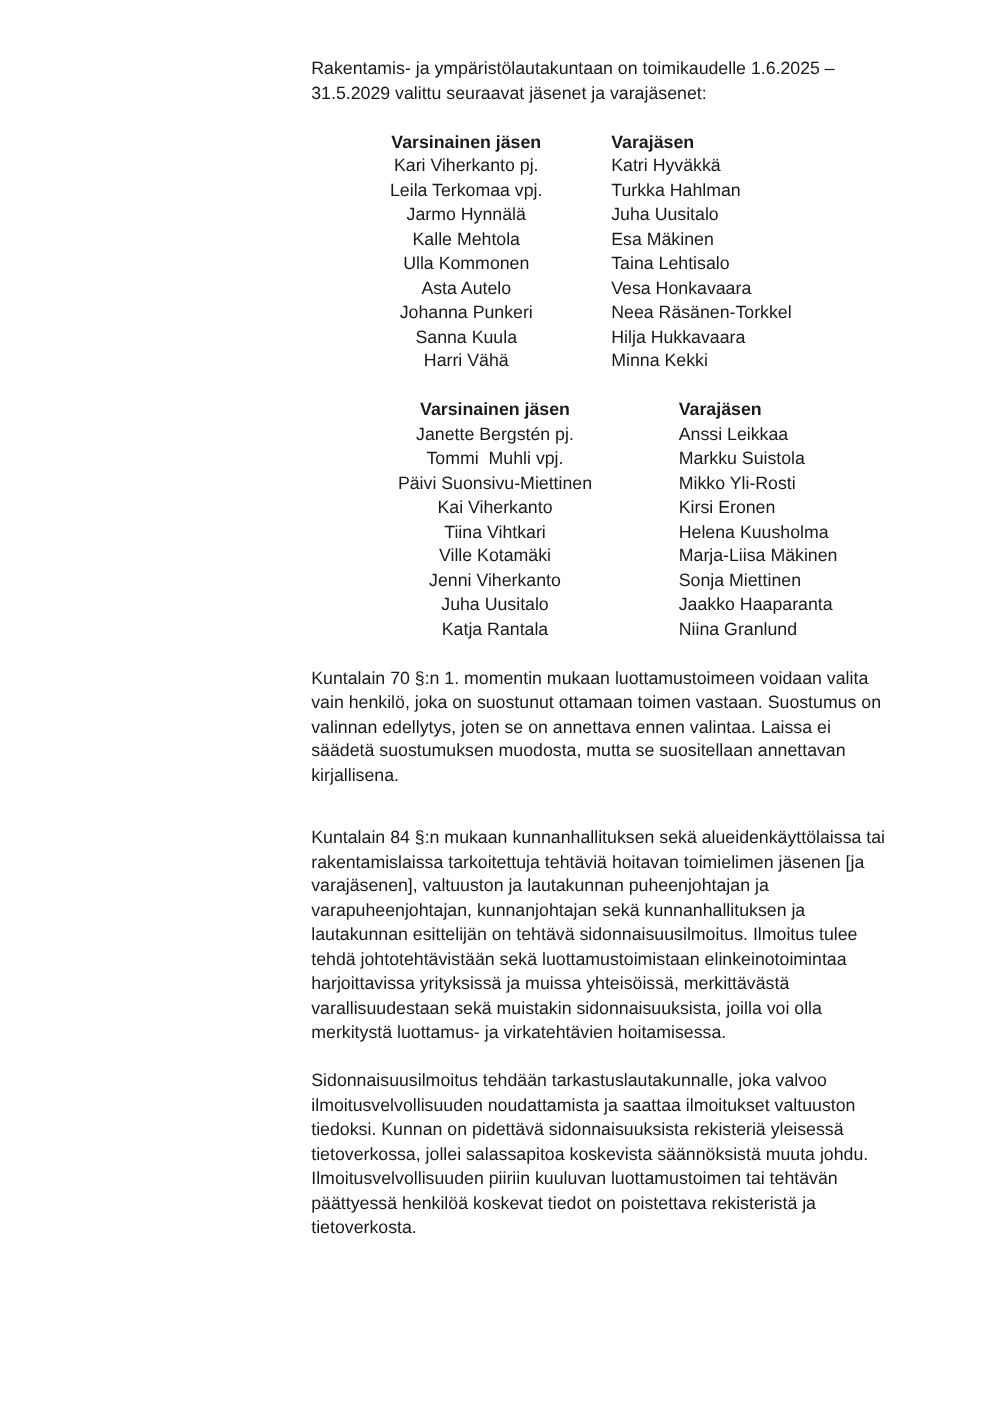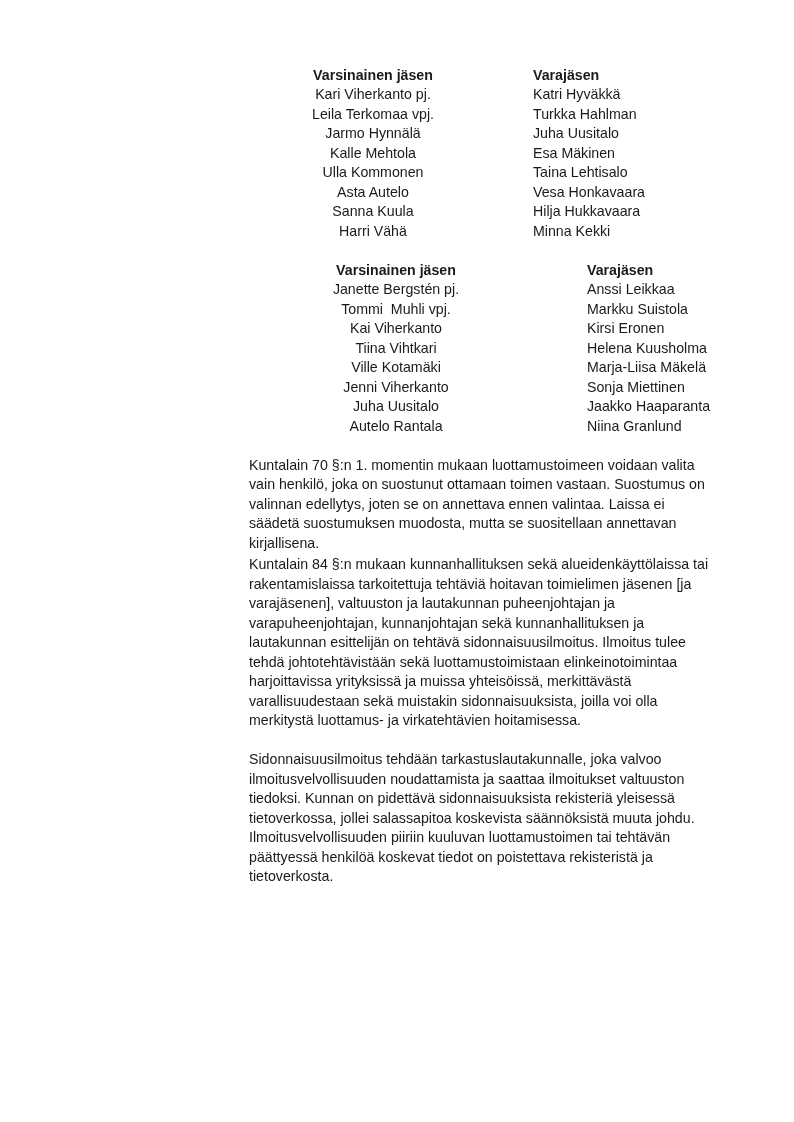--- a/index.html
+++ b/index.html
@@ -31,40 +31,41 @@
     .table {
       position: relative;
       margin: 0;
     }
     .row {
       display: flex;
       height: 19.5px;
       white-space: nowrap;
     }
     .col-a { display: block; text-align: center; }
-    .col-b { display: block; margin-left: 44px; }
+    .col-b { display: block; }
     .head { font-weight: bold; }
 
     
     #t1 { margin-top: 19.5px; }
     #t1 .col-a { width: 232px; padding-left: 8px; }
     
     #t2 { margin-top: 19.5px; }
     #t2 .col-a { width: 294px; padding-left: 0px; }
 
     #p2 { margin-top: 19.5px; }
     #p3 { margin-top: 19.5px; }
-    #p4 { margin-top: 2px; }
+    #p4 { margin-top: 30px; }
     #p5 { margin-top: 19.5px; }
   </style>
 </head>
 <body>
 
 <div class="page">
 
+  <p class="para intro1" id="p1">Rakentamis- ja ympäristölautakuntaan on toimikaudelle 1.6.2025 – 31.5.2029 valittu seuraavat jäsenet ja varajäsenet:</p>
 
   <div class="table" id="t1">
     <div class="row head">
       <span class="col-a">Varsinainen jäsen</span>
       <span class="col-b">Varajäsen</span>
     </div>
     <div class="row">
       <span class="col-a">Kari Viherkanto pj.</span>
       <span class="col-b">Katri Hyväkkä</span>
     </div>
@@ -82,20 +83,24 @@
     </div>
     <div class="row">
       <span class="col-a">Ulla Kommonen</span>
       <span class="col-b">Taina Lehtisalo</span>
     </div>
     <div class="row">
       <span class="col-a">Asta Autelo</span>
       <span class="col-b">Vesa Honkavaara</span>
     </div>
     <div class="row">
+      <span class="col-a">Johanna Punkeri</span>
+      <span class="col-b">Neea Räsänen-Torkkel</span>
+    </div>
+    <div class="row">
       <span class="col-a">Sanna Kuula</span>
       <span class="col-b">Hilja Hukkavaara</span>
     </div>
     <div class="row">
       <span class="col-a">Harri Vähä</span>
       <span class="col-b">Minna Kekki</span>
     </div>
   </div>
 
 
@@ -106,41 +111,45 @@
     </div>
     <div class="row">
       <span class="col-a">Janette Bergstén pj.</span>
       <span class="col-b">Anssi Leikkaa</span>
     </div>
     <div class="row">
       <span class="col-a" style="white-space:pre;">Tommi  Muhli vpj.</span>
       <span class="col-b">Markku Suistola</span>
     </div>
     <div class="row">
+      <span class="col-a">Päivi Suonsivu-Miettinen</span>
+      <span class="col-b">Mikko Yli-Rosti</span>
+    </div>
+    <div class="row">
       <span class="col-a">Kai Viherkanto</span>
       <span class="col-b">Kirsi Eronen</span>
     </div>
     <div class="row">
       <span class="col-a">Tiina Vihtkari</span>
       <span class="col-b">Helena Kuusholma</span>
     </div>
     <div class="row">
       <span class="col-a">Ville Kotamäki</span>
-      <span class="col-b">Marja-Liisa Mäkelä</span>
+      <span class="col-b">Marja-Liisa Mäkinen</span>
     </div>
     <div class="row">
       <span class="col-a">Jenni Viherkanto</span>
       <span class="col-b">Sonja Miettinen</span>
     </div>
     <div class="row">
       <span class="col-a">Juha Uusitalo</span>
       <span class="col-b">Jaakko Haaparanta</span>
     </div>
     <div class="row">
-      <span class="col-a">Autelo Rantala</span>
+      <span class="col-a">Katja Rantala</span>
       <span class="col-b">Niina Granlund</span>
     </div>
   </div>
 
   <p class="para" id="p3">Kuntalain 70 §:n 1. momentin mukaan luottamustoimeen voidaan valita vain henkilö, joka on suostunut ottamaan toimen vastaan. Suostumus on valinnan edellytys, joten se on annettava ennen valintaa. Laissa ei säädetä suostumuksen muodosta, mutta se suositellaan annettavan kirjallisena.</p>
 
   <p class="para" id="p4">Kuntalain 84 §:n mukaan kunnanhallituksen sekä alueidenkäyttölaissa tai rakentamislaissa tarkoitettuja tehtäviä hoitavan toimielimen jäsenen [ja varajäsenen], valtuuston ja lautakunnan puheenjohtajan ja varapuheenjohtajan, kunnanjohtajan sekä kunnanhallituksen ja lautakunnan esittelijän on tehtävä sidonnaisuusilmoitus. Ilmoitus tulee tehdä johtotehtävistään sekä luottamustoimistaan elinkeinotoimintaa harjoittavissa yrityksissä ja muissa yhteisöissä, merkittävästä varallisuudestaan sekä muistakin sidonnaisuuksista, joilla voi olla merkitystä luottamus- ja virkatehtävien hoitamisessa.</p>
 
   <p class="para" id="p5">Sidonnaisuusilmoitus tehdään tarkastuslautakunnalle, joka valvoo ilmoitusvelvollisuuden noudattamista ja saattaa ilmoitukset valtuuston tiedoksi. Kunnan on pidettävä sidonnaisuuksista rekisteriä yleisessä tietoverkossa, jollei salassapitoa koskevista säännöksistä muuta johdu. Ilmoitusvelvollisuuden piiriin kuuluvan luottamustoimen tai tehtävän päättyessä henkilöä koskevat tiedot on poistettava rekisteristä ja tietoverkosta.</p>
 

